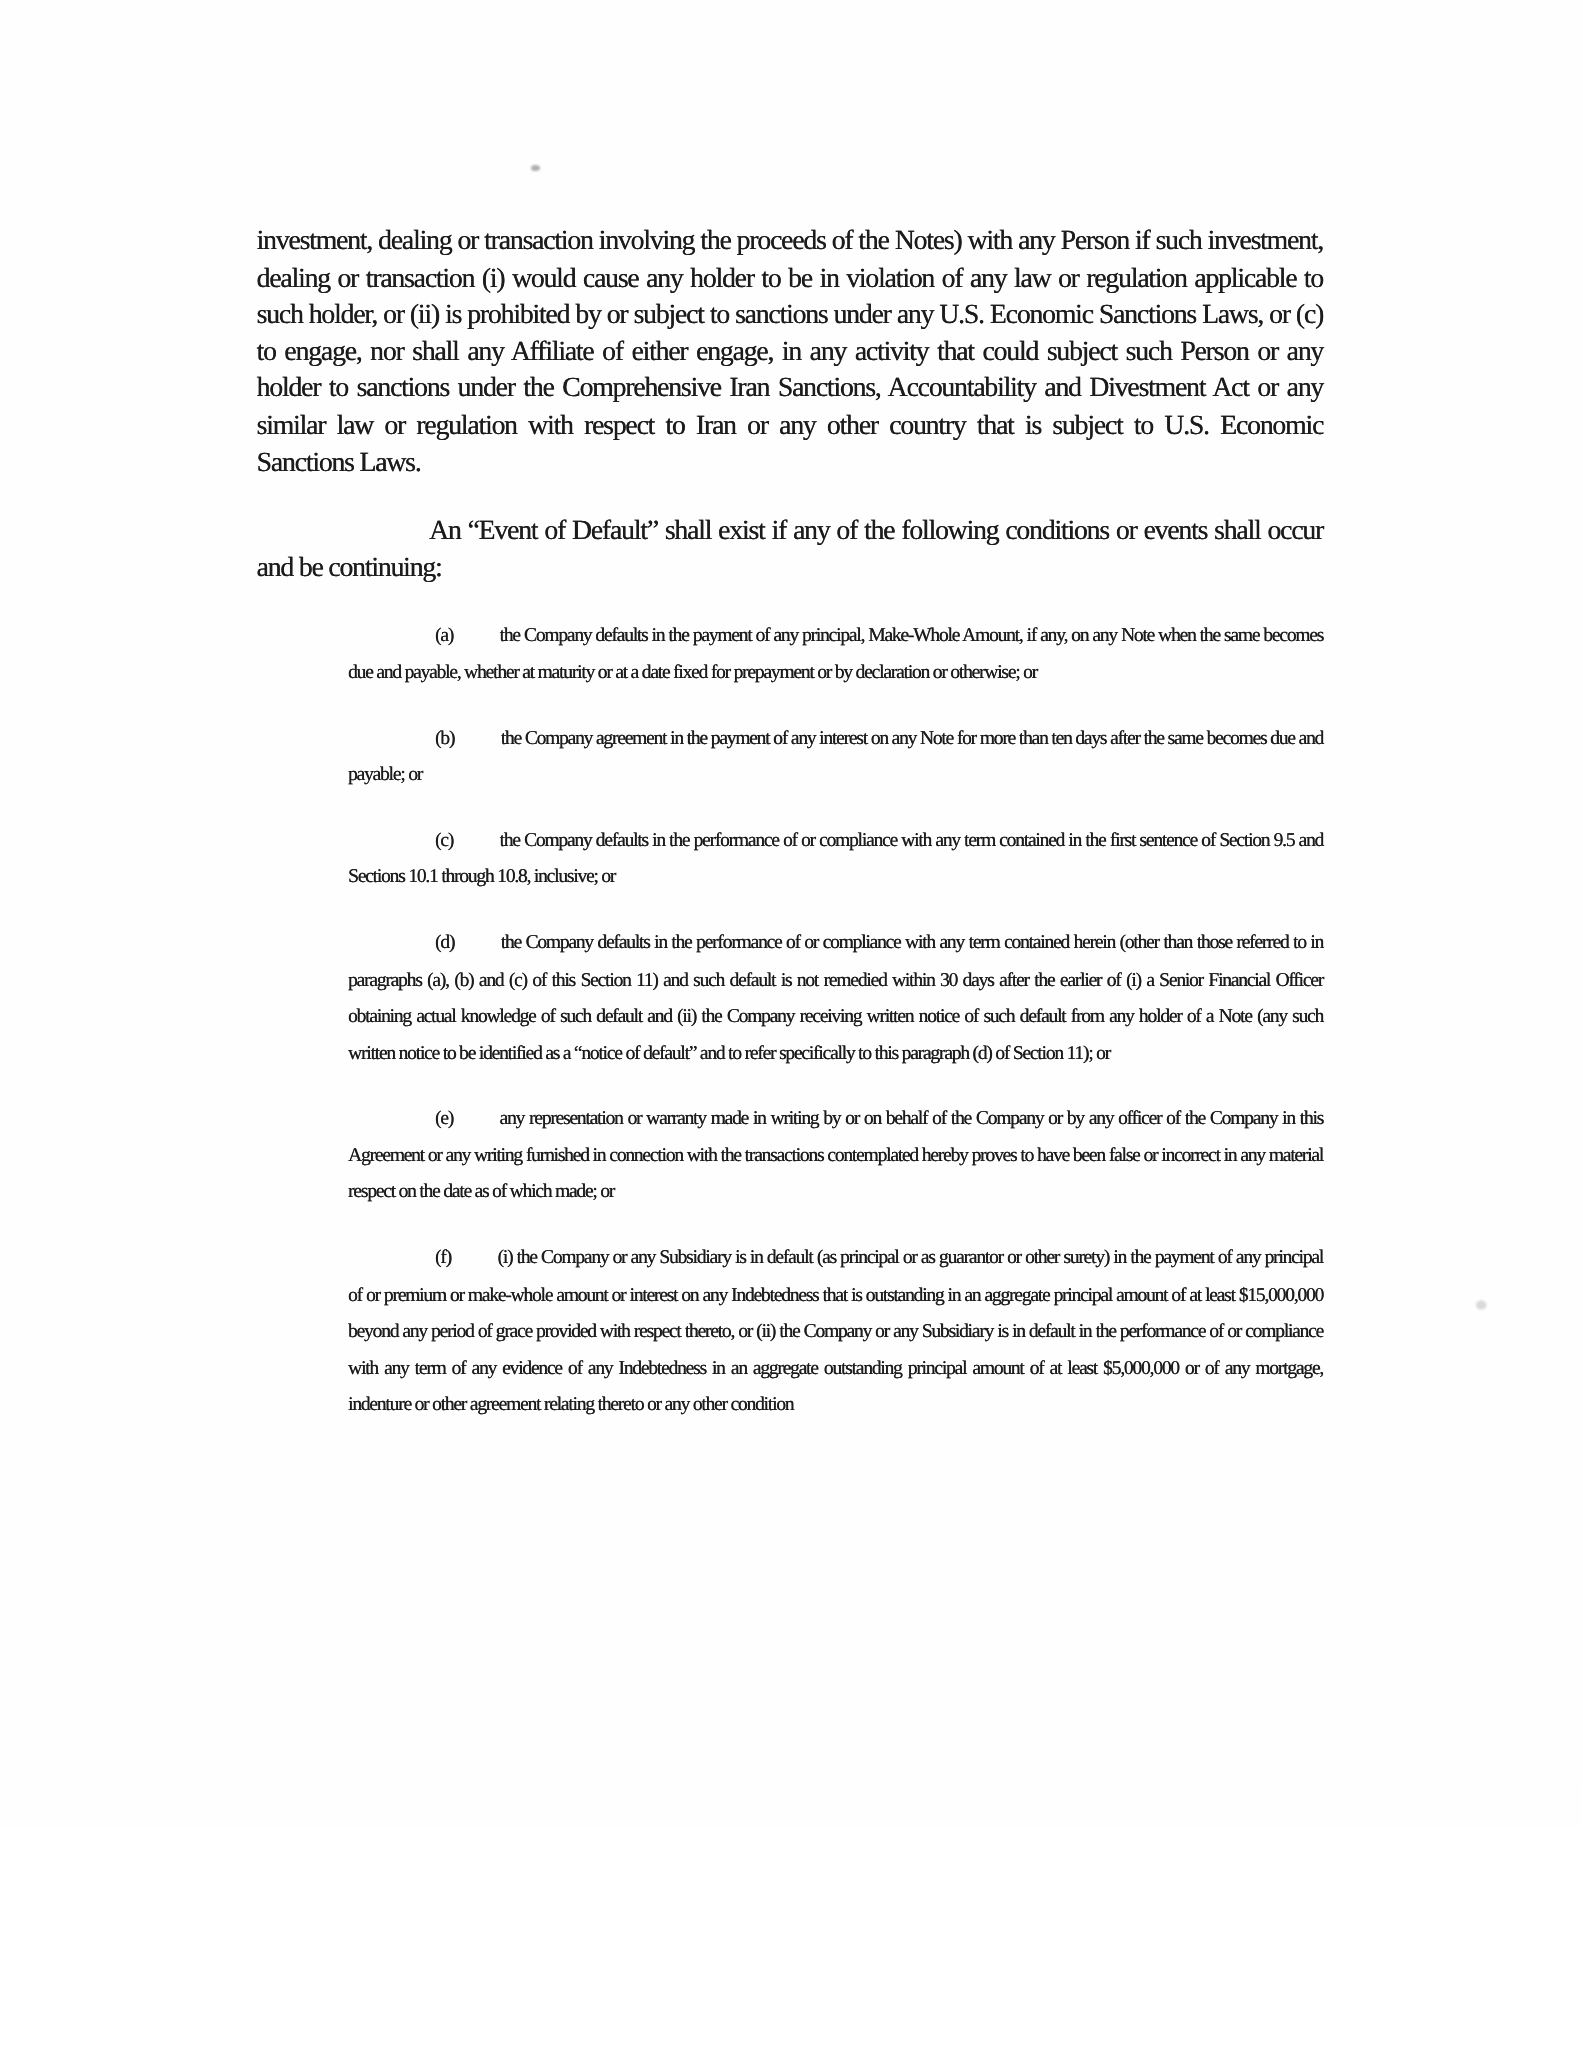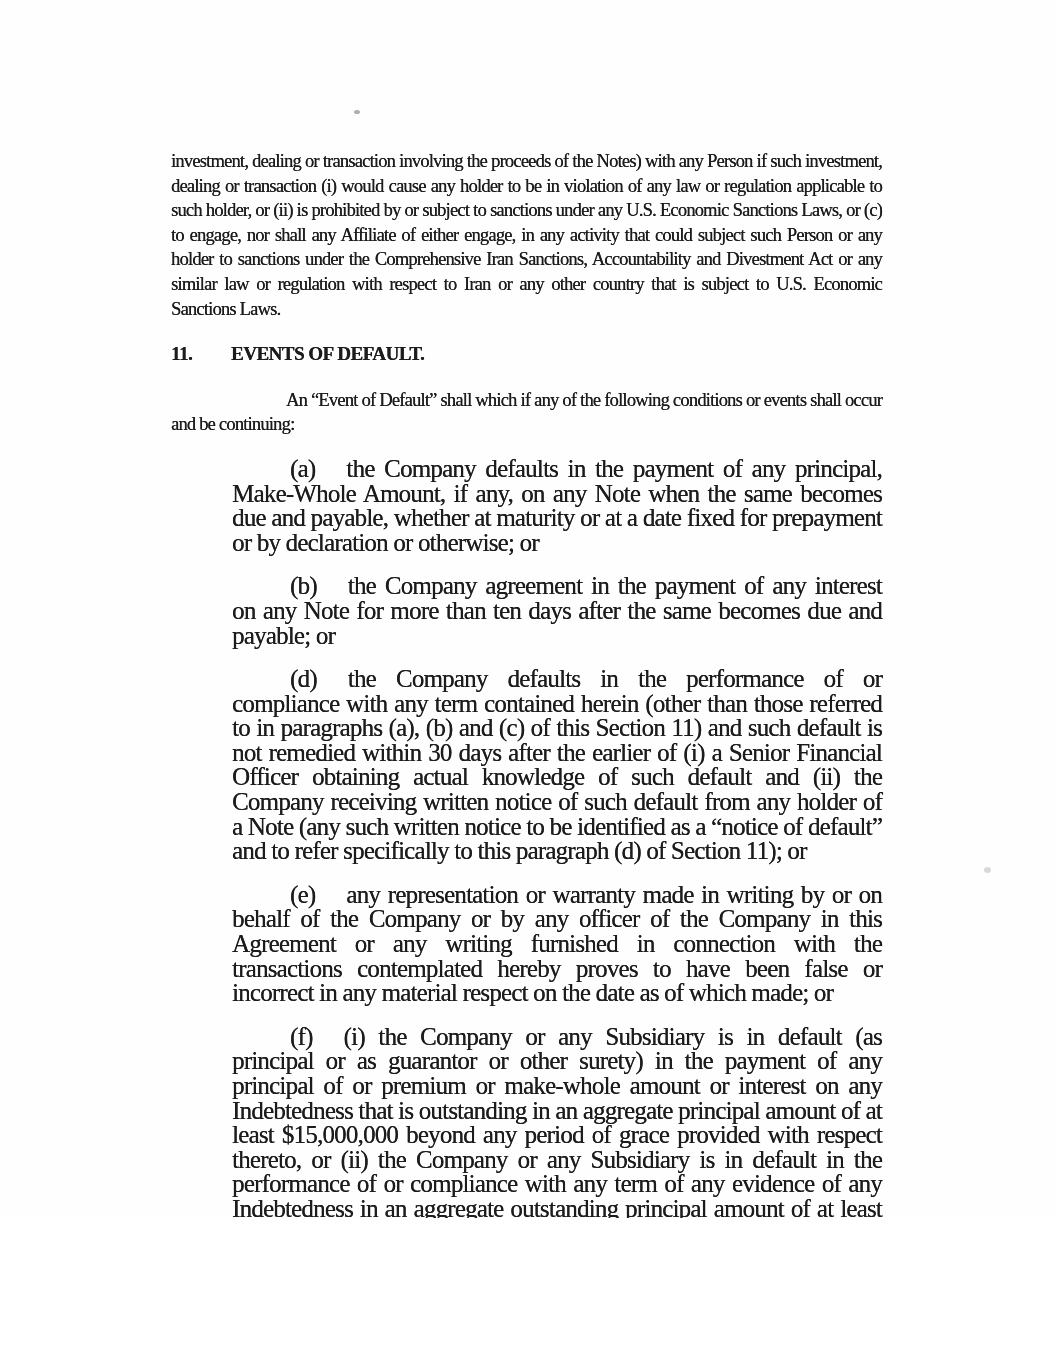--- a/index.html
+++ b/index.html
@@ -44,21 +44,21 @@
   }
   .sec-num {
     display: inline-block;
     width: 60px;
   }
   .clause {
     margin: 0 0 19px 61px;
     width: 650px;
     text-align: justify;
     text-indent: 58px;
-    font-size: 25px;
+    font-size: 13px;
     line-height: 24.6px;
     letter-spacing: -0.8px;
     text-shadow: 0.2px 0 0 #2a2a2a;
   }
   .clause-gap {
     display: inline-block;
     width: 31px;
   }
   .page-number {
     position: absolute;
@@ -95,28 +95,28 @@
 
 <div class="page">
 
   <div class="speck speck-1"></div>
   <div class="speck speck-2"></div>
 
   <div class="content">
 
     <p class="para">investment, dealing or transaction involving the proceeds of the Notes) with any Person if such investment, dealing or transaction (i) would cause any holder to be in violation of any law or regulation applicable to such holder, or (ii) is prohibited by or subject to sanctions under any U.S. Economic Sanctions Laws, or (c) to engage, nor shall any Affiliate of either engage, in any activity that could subject such Person or any holder to sanctions under the Comprehensive Iran Sanctions, Accountability and Divestment Act or any similar law or regulation with respect to Iran or any other country that is subject to U.S. Economic Sanctions Laws.</p>
 
-    <h2 class="heading"><span class="sec-num">11.</span><span class="sec-title">EVENTS OF DEFAULT.</span></h2>
 
-    <p class="para intro">An “Event of Default” shall which if any of the following conditions or events shall occur and be continuing:</p>
+    <p class="para intro">An “Event of Default” shall exist if any of the following conditions or events shall occur and be continuing:</p>
 
     <p class="clause"><span class="clause-label">(a)</span><span class="clause-gap"></span><span class="clause-body">the Company defaults in the payment of any principal, Make-Whole Amount, if any, on any Note when the same becomes due and payable, whether at maturity or at a date fixed for prepayment or by declaration or otherwise; or</span></p>
 
     <p class="clause"><span class="clause-label">(b)</span><span class="clause-gap"></span><span class="clause-body">the Company agreement in the payment of any interest on any Note for more than ten days after the same becomes due and payable; or</span></p>
 
+    <p class="clause"><span class="clause-label">(c)</span><span class="clause-gap"></span><span class="clause-body">the Company defaults in the performance of or compliance with any term contained in the first sentence of Section 9.5 and Sections 10.1 through 10.8, inclusive; or</span></p>
 
     <p class="clause"><span class="clause-label">(d)</span><span class="clause-gap"></span><span class="clause-body">the Company defaults in the performance of or compliance with any term contained herein (other than those referred to in paragraphs (a), (b) and (c) of this Section 11) and such default is not remedied within 30 days after the earlier of (i) a Senior Financial Officer obtaining actual knowledge of such default and (ii) the Company receiving written notice of such default from any holder of a Note (any such written notice to be identified as a “notice of default” and to refer specifically to this paragraph (d) of Section 11); or</span></p>
 
     <p class="clause"><span class="clause-label">(e)</span><span class="clause-gap"></span><span class="clause-body">any representation or warranty made in writing by or on behalf of the Company or by any officer of the Company in this Agreement or any writing furnished in connection with the transactions contemplated hereby proves to have been false or incorrect in any material respect on the date as of which made; or</span></p>
 
     <p class="clause"><span class="clause-label">(f)</span><span class="clause-gap"></span><span class="clause-body">(i) the Company or any Subsidiary is in default (as principal or as guarantor or other surety) in the payment of any principal of or premium or make-whole amount or interest on any Indebtedness that is outstanding in an aggregate principal amount of at least $15,000,000 beyond any period of grace provided with respect thereto, or (ii) the Company or any Subsidiary is in default in the performance of or compliance with any term of any evidence of any Indebtedness in an aggregate outstanding principal amount of at least $5,000,000 or of any mortgage, indenture or other agreement relating thereto or any other condition</span></p>
 
   </div>
 
   <div class="page-number">38</div>

